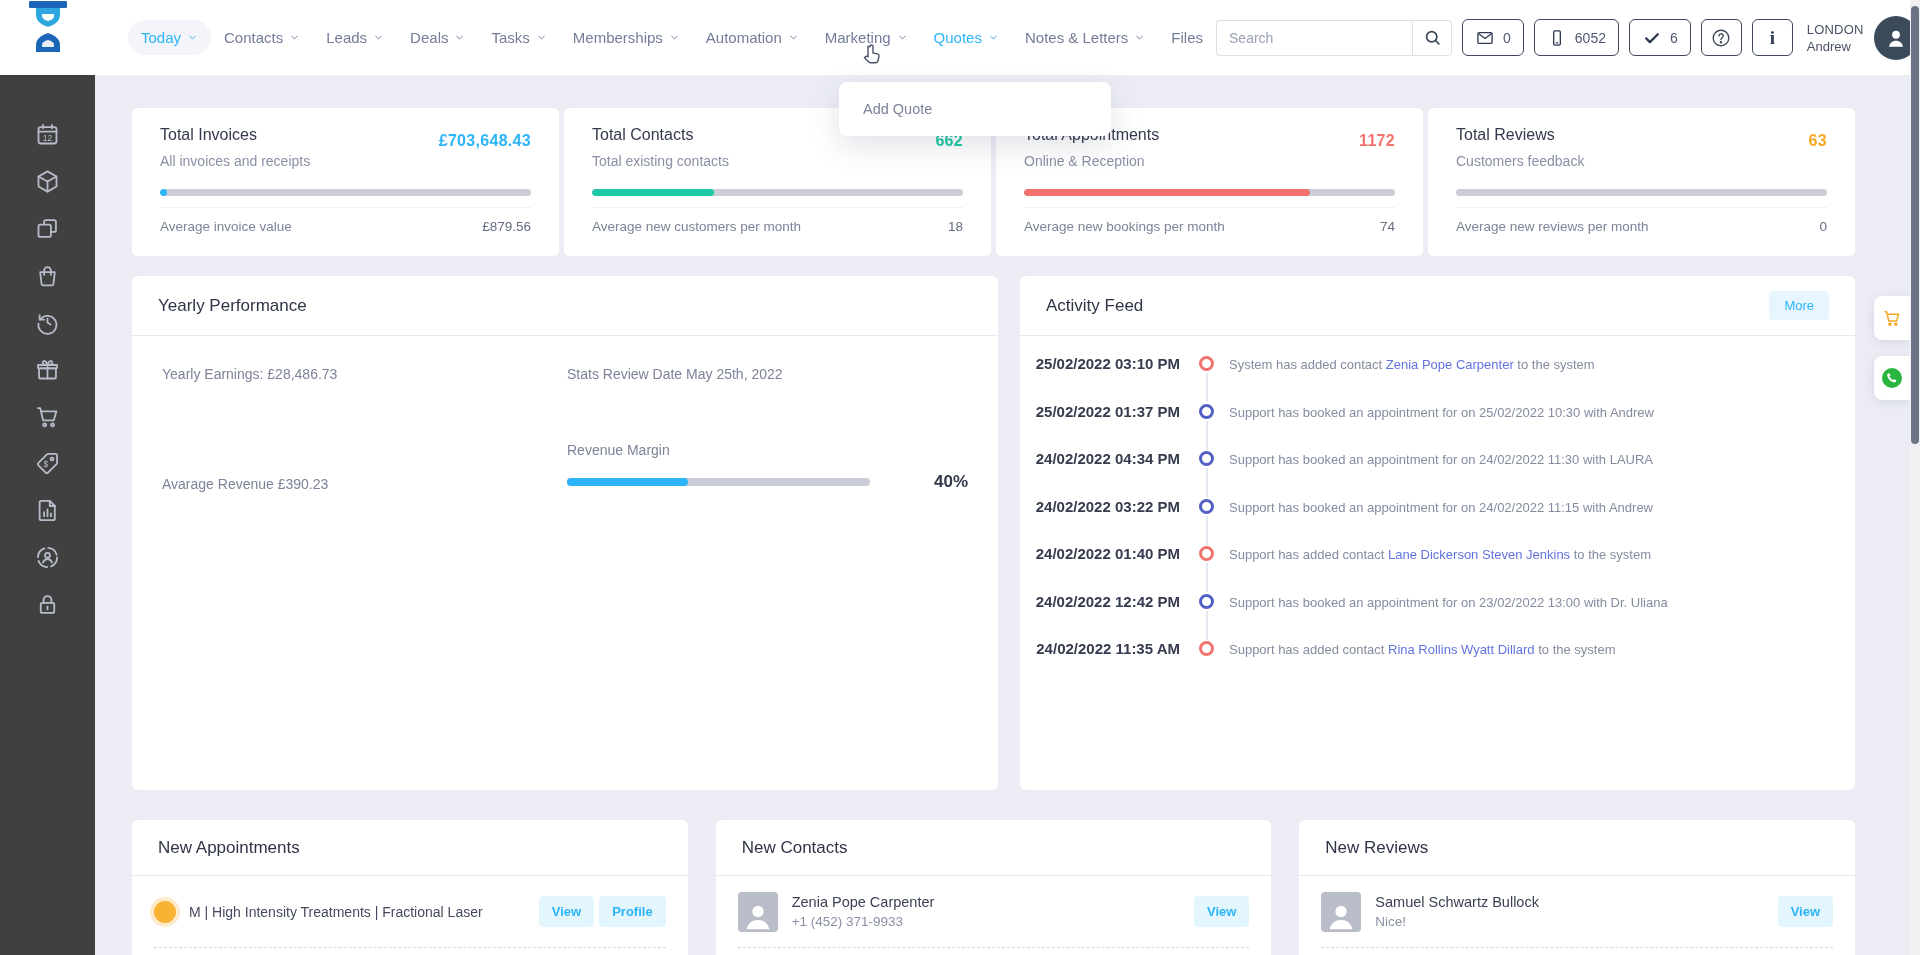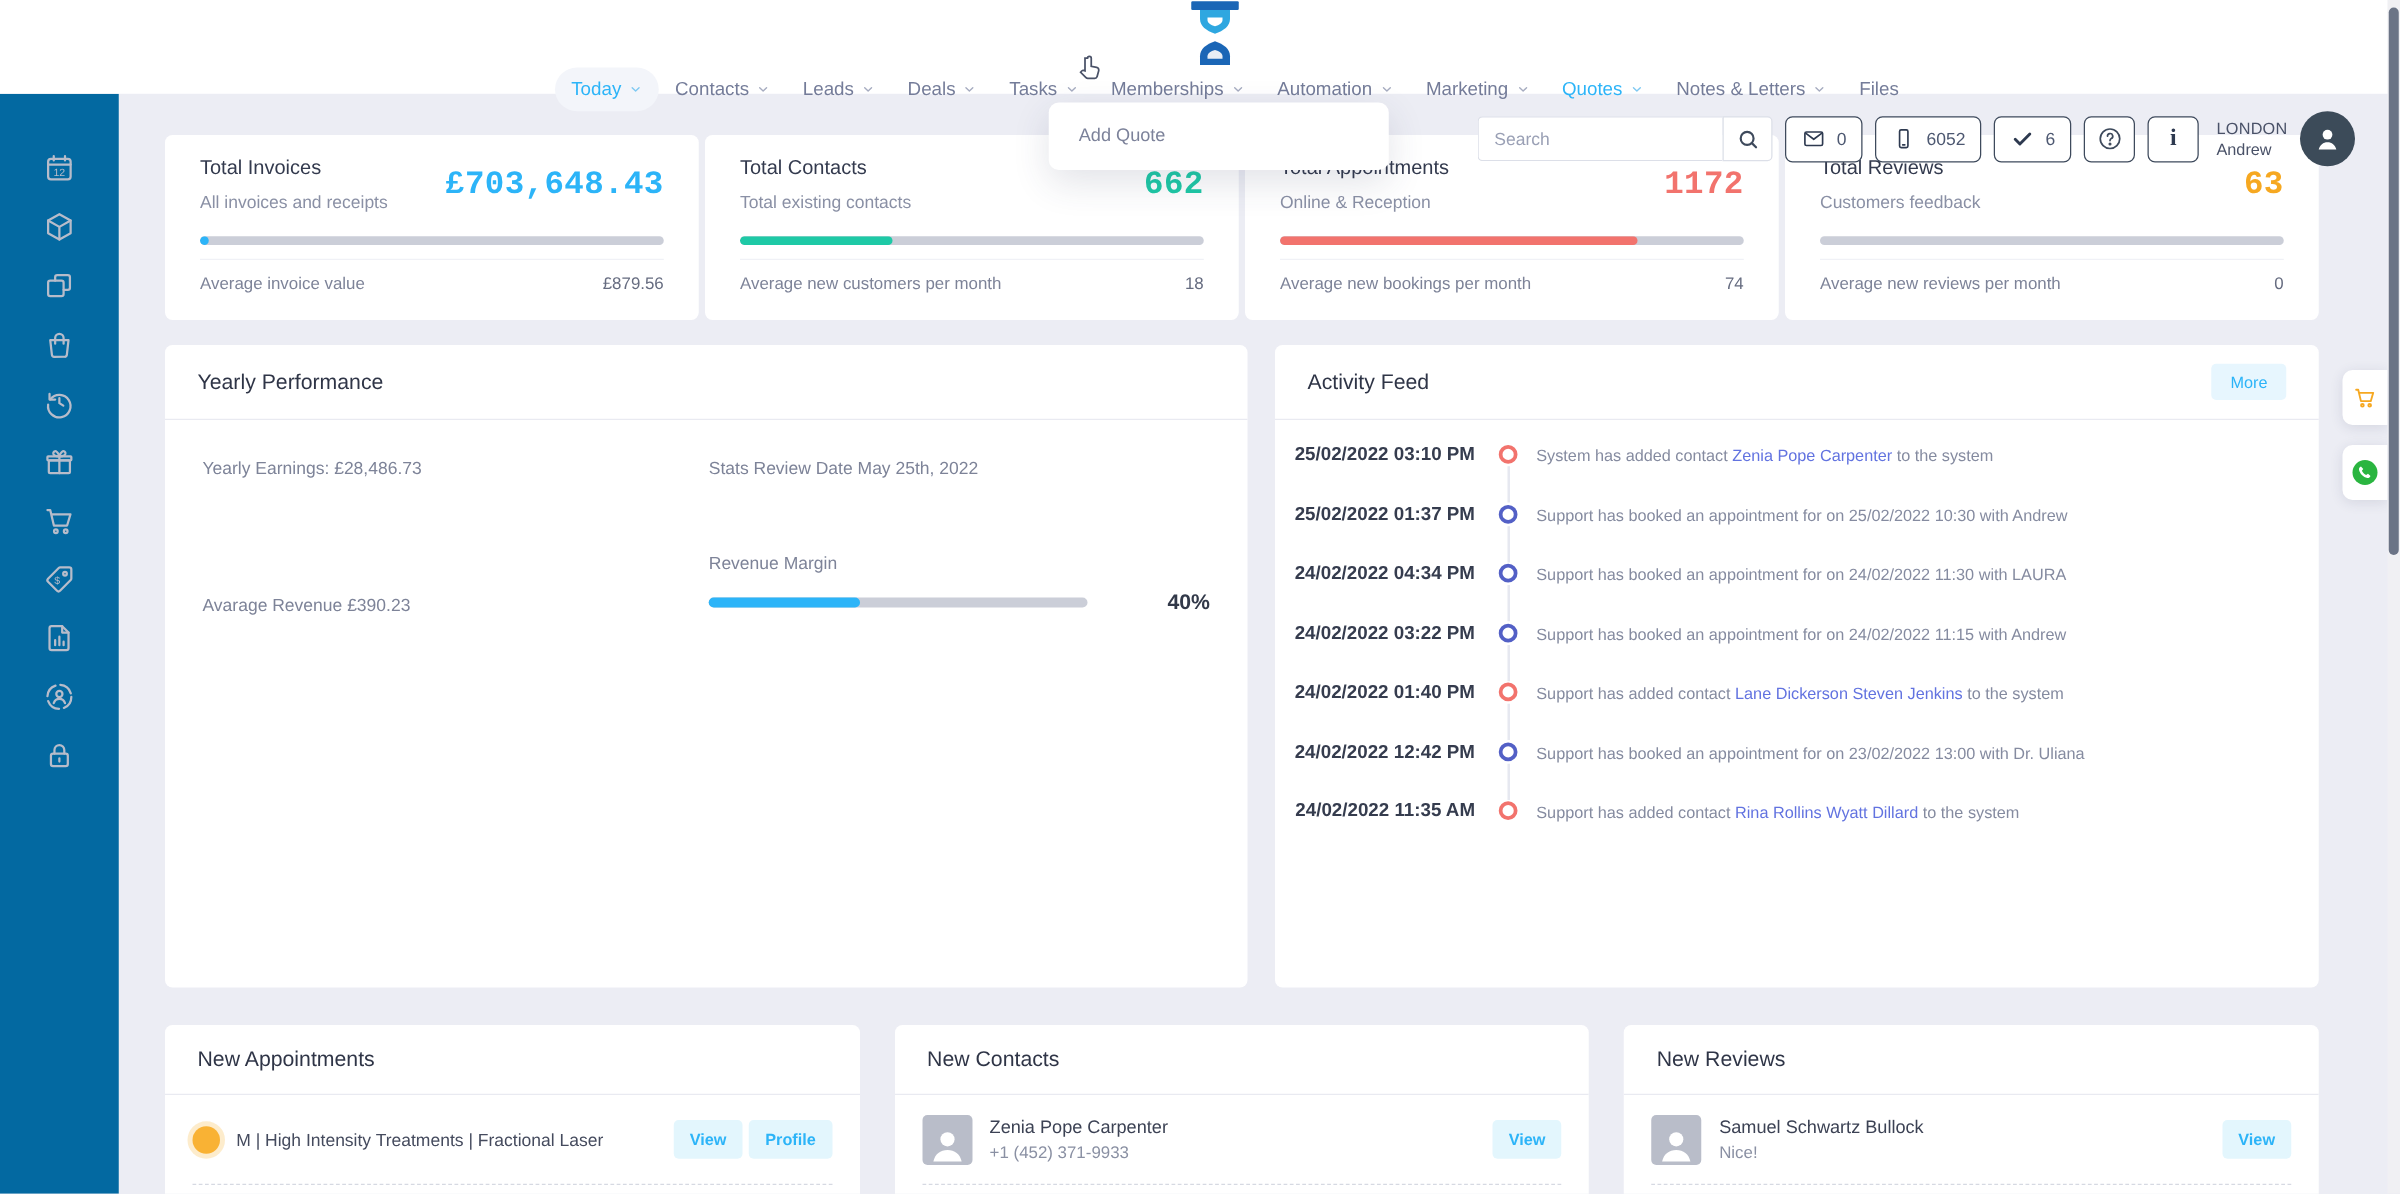--- a/index.html
+++ b/index.html
@@ -1,21 +1,21 @@
 <!DOCTYPE html>
 <html><head>
 <meta charset="utf-8">
 <style>
   * { box-sizing: border-box; margin: 0; padding: 0; }
   html,body { width:1920px; height:955px; overflow:hidden; }
   body { font-family:"Liberation Sans", sans-serif; background:#ecedf4; color:#323949; }
   .page { position:relative; width:1920px; height:955px; overflow:hidden; }
 
   
-  .header { position:absolute; top:0; left:0; right:0; height:75px; background:#fff; display:flex; align-items:center; z-index:40;flex-direction:column; }
+  .header { position:absolute; top:0; left:0; right:0; height:75px; background:#fff; display:flex; z-index:40; }
   .logo { margin-left:24px; width:48px; height:54px; flex:0 0 auto; }
   .nav { display:flex; align-items:center; margin-left:56px; }
   .nav-item { display:flex; align-items:center; gap:6px; padding:9px 13px; font-size:15px; color:#747c99; cursor:pointer; white-space:nowrap; }
   .nav-item.active { color:#2cb4f8; background:#f3f5fa; border-radius:20px; }
   .nav-item.hover { color:#2cb4f8; }
   .chev { width:11px; height:11px; stroke:#a6acc0; }
   .nav-item.active .chev, .nav-item.hover .chev { stroke:#7fc9f2; }
   .hdr-right { margin-left:auto; display:flex; align-items:center; gap:10px; margin-right:36px; }
   .search-wrap { display:flex; }
   .search-input { width:196px; height:36px; border:1px solid #dcdfe8; border-right:none; border-radius:4px 0 0 4px; padding:0 12px; font-size:14px; color:#4a5268; outline:none; font-family:inherit; }
@@ -26,33 +26,33 @@
   .user-meta { text-align:left; font-size:13px; color:#4a5268; line-height:17px; margin-left:4px; }
   .user-meta .loc { letter-spacing:.2px; }
   .avatar { width:44px; height:44px; border-radius:50%; background:#3c4b59; display:flex; align-items:center; justify-content:center; cursor:pointer; }
 
   
   .dropdown { position:absolute; left:839px; top:82px; width:272px; background:#fff; border-radius:8px; box-shadow:0 10px 30px rgba(50,57,90,.14); z-index:45; padding:6px 0; }
   .dropdown-item { display:block; padding:13px 24px; font-size:14.5px; color:#7c829a; cursor:pointer; }
   .cursor-hand { position:absolute; left:860px; top:42px; width:24px; height:26px; z-index:60; pointer-events:none; }
 
   
-  .sidebar { position:absolute; top:75px; left:0; bottom:0; width:95px; background:#0369a1; display:flex; flex-direction:column; align-items:center; padding-top:46px; gap:20px; z-index:30; }
+  .sidebar { position:absolute; top:75px; left:0; bottom:0; width:95px; background:#404040; display:flex; flex-direction:column; align-items:center; padding-top:46px; gap:20px; z-index:30; }
   .side-ico { width:27px; height:27px; color:#b7bcca; cursor:pointer; flex:0 0 auto; }
   .side-ico svg { width:100%; height:100%; }
 
   
   .content { position:absolute; left:132px; top:108px; width:1723px; }
 
   .stats-row { display:flex; gap:5px; }
   .stat-card { flex:1; background:#fff; border-radius:6px; padding:18px 28px 0; height:148px; }
   .stat-top { display:flex; justify-content:space-between; align-items:flex-start; }
   .stat-title { font-size:16px; color:#333a4e; margin-bottom:9px; }
   .stat-sub { font-size:14px; color:#8a90a5; }
-  .stat-value { font-size:26px; font-weight:bold; margin-top:6px; letter-spacing:.3px;font-family:Liberation Mono, monospace; }
+  .stat-value { font-size:16px; font-weight:bold; margin-top:6px; letter-spacing:.3px; }
   .track { margin-top:20px; height:7px; border-radius:4px; background:#cbced8; overflow:hidden; }
   .fill { height:100%; border-radius:4px; }
   .stat-footer { display:flex; justify-content:space-between; font-size:13.5px; color:#7d8398; border-top:1px solid #f0f1f6; margin-top:11px; padding-top:11px; }
   .stat-footer .fv { color:#666c80; }
 
   .mid-row { display:flex; gap:22px; margin-top:20px; height:514px; }
   .panel { background:#fff; border-radius:6px; }
   .panel-head { height:60px; display:flex; align-items:center; justify-content:space-between; padding:0 26px; border-bottom:1px solid #e9eaf1; }
   .panel-title { font-size:17px; color:#2f3547; font-weight:500; }
   .yearly { width:866px; flex:0 0 auto; }

